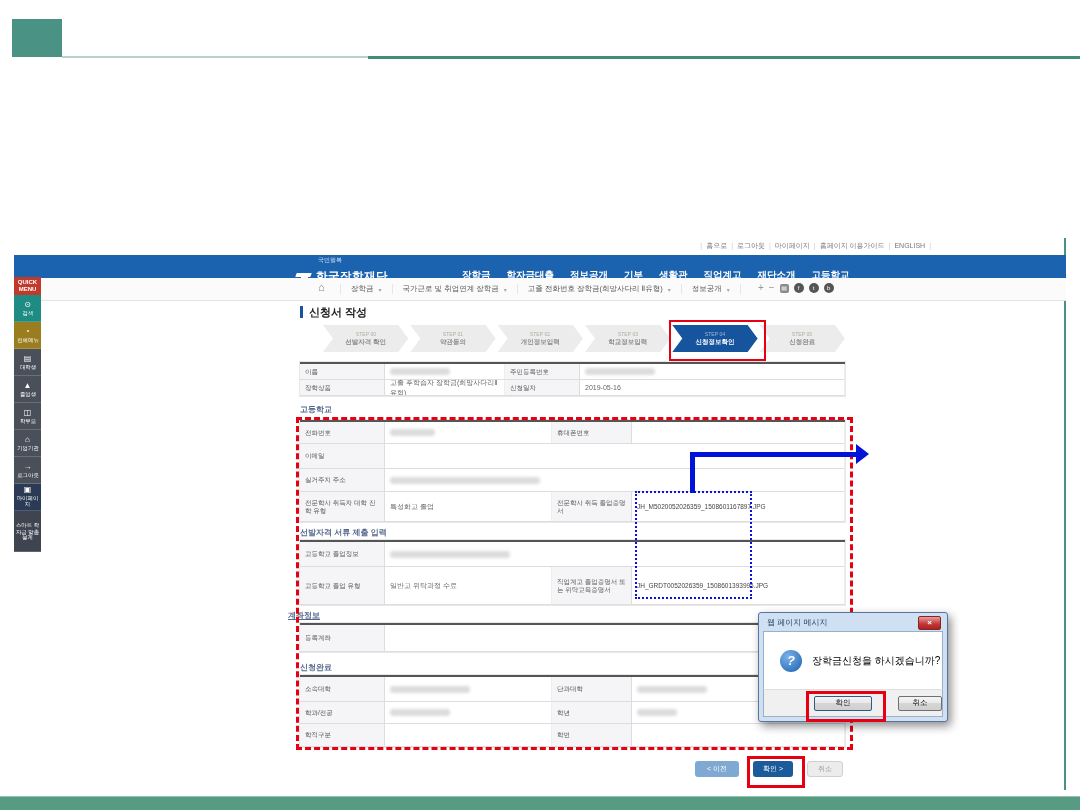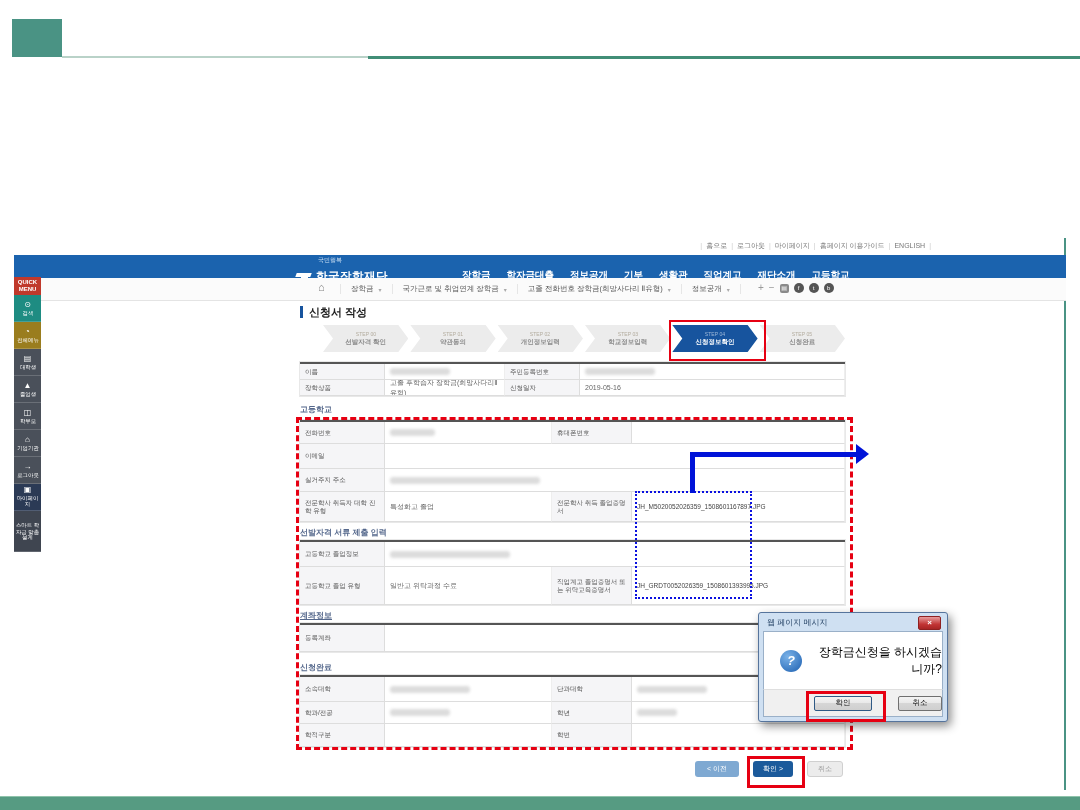--- a/index.html
+++ b/index.html
@@ -72,21 +72,21 @@
   .cell{border-bottom:1px solid #ddd;display:flex;align-items:center;padding:0 5px;overflow:hidden;}
   .lbl{background:#f5f5f7;color:#555;border-right:1px solid #ddd;font-size:6.5px;line-height:1.2;}
   .val{border-right:1px solid #eee;}
   .val.file{font-size:6.5px;color:#444;white-space:nowrap;}
   .smudge{display:inline-block;height:7px;background:#dcdcdc;border-radius:3px;filter:blur(1.5px);}
   #tbl-summary{left:300px;top:362px;width:545px;grid-template-columns:85px 120px 75px 1fr;grid-template-rows:16px 16px;}
   #t-personal{left:300px;top:404px;}
   #tbl-personal{left:300px;top:420px;width:545px;grid-template-columns:85px 167px 80px 1fr;grid-template-rows:22px 25px 23px 30px;}
   #t-priority{left:300px;top:527px;}
   #tbl-priority{left:300px;top:540px;width:545px;grid-template-columns:85px 167px 80px 1fr;grid-template-rows:25px 38px;}
-  #t-account{left:300px;top:610px;text-decoration:underline;}
+  #t-account{left:288px;top:610px;text-decoration:underline;}
   #tbl-account{left:300px;top:623px;width:545px;grid-template-columns:85px 1fr;grid-template-rows:27px;}
   #t-school{left:300px;top:662px;}
   #tbl-school{left:300px;top:675px;width:545px;grid-template-columns:85px 167px 80px 1fr;grid-template-rows:25px 22px 23px;}
 
   
   #red-box{left:296px;top:417px;width:551px;height:327px;border:3px dashed #e60012;pointer-events:none;}
   #blue-box{left:635px;top:491px;width:113px;height:104px;border:2px dotted #0a10e0;pointer-events:none;}
   #arrow-h{left:690px;top:452px;width:168px;height:5px;background:#0013d8;}
   #arrow-v{left:690px;top:452px;width:5px;height:41px;background:#0013d8;}
   #arrow-head{left:856px;top:444px;width:0;height:0;border-left:13px solid #0013d8;
@@ -97,21 +97,21 @@
           border-radius:3px;box-shadow:3px 4px 10px rgba(0,0,0,.45);box-sizing:border-box;padding:0 4px 4px 4px;}
   .dlg-title{height:18px;display:flex;align-items:center;font-size:8px;color:#1c3a5e;padding-left:4px;}
   .dlg-close{position:absolute;right:6px;top:3px;width:21px;height:12px;
              background:linear-gradient(#e89c9c,#c23535 60%,#a82424);border:1px solid #8e2020;border-radius:2px;
              color:#fff;font-size:8px;font-weight:bold;text-align:center;line-height:11px;cursor:pointer;}
   .dlg-body{background:#fff;height:58px;border:1px solid #9ab0c8;border-bottom:none;
             display:flex;align-items:center;padding-left:16px;gap:10px;box-sizing:border-box;}
   .dlg-q{width:22px;height:22px;border-radius:50%;flex:none;
          background:radial-gradient(circle at 35% 30%,#7ab2e8,#1c5fb0);color:#fff;font-weight:bold;
          font-size:13px;display:flex;align-items:center;justify-content:center;font-style:italic;}
-  .dlg-msg{font-size:12px;color:#000;text-align:right;}
+  .dlg-msg{font-size:10px;color:#000;}
   .dlg-strip{background:#f0f0f0;height:28px;border:1px solid #9ab0c8;border-top:1px solid #dfdfdf;
              display:flex;align-items:center;padding-left:50px;gap:26px;box-sizing:border-box;}
   .win-btn{height:15px;background:linear-gradient(#f4f4f4,#e9e9e9 45%,#d6d6d6 50%,#cfcfcf);
            border:1px solid #707070;border-radius:2px;font-size:7.5px;color:#111;
            display:flex;align-items:center;justify-content:center;cursor:pointer;box-sizing:border-box;font-family:Liberation Mono, monospace;}
   #dlg-ok{width:58px;border-color:#2f5a86;}
   #dlg-cancel{width:44px;}
   #dlg-ok-highlight{left:806px;top:691px;width:74px;height:25px;border:3px solid #e60012;pointer-events:none;}
 
   

